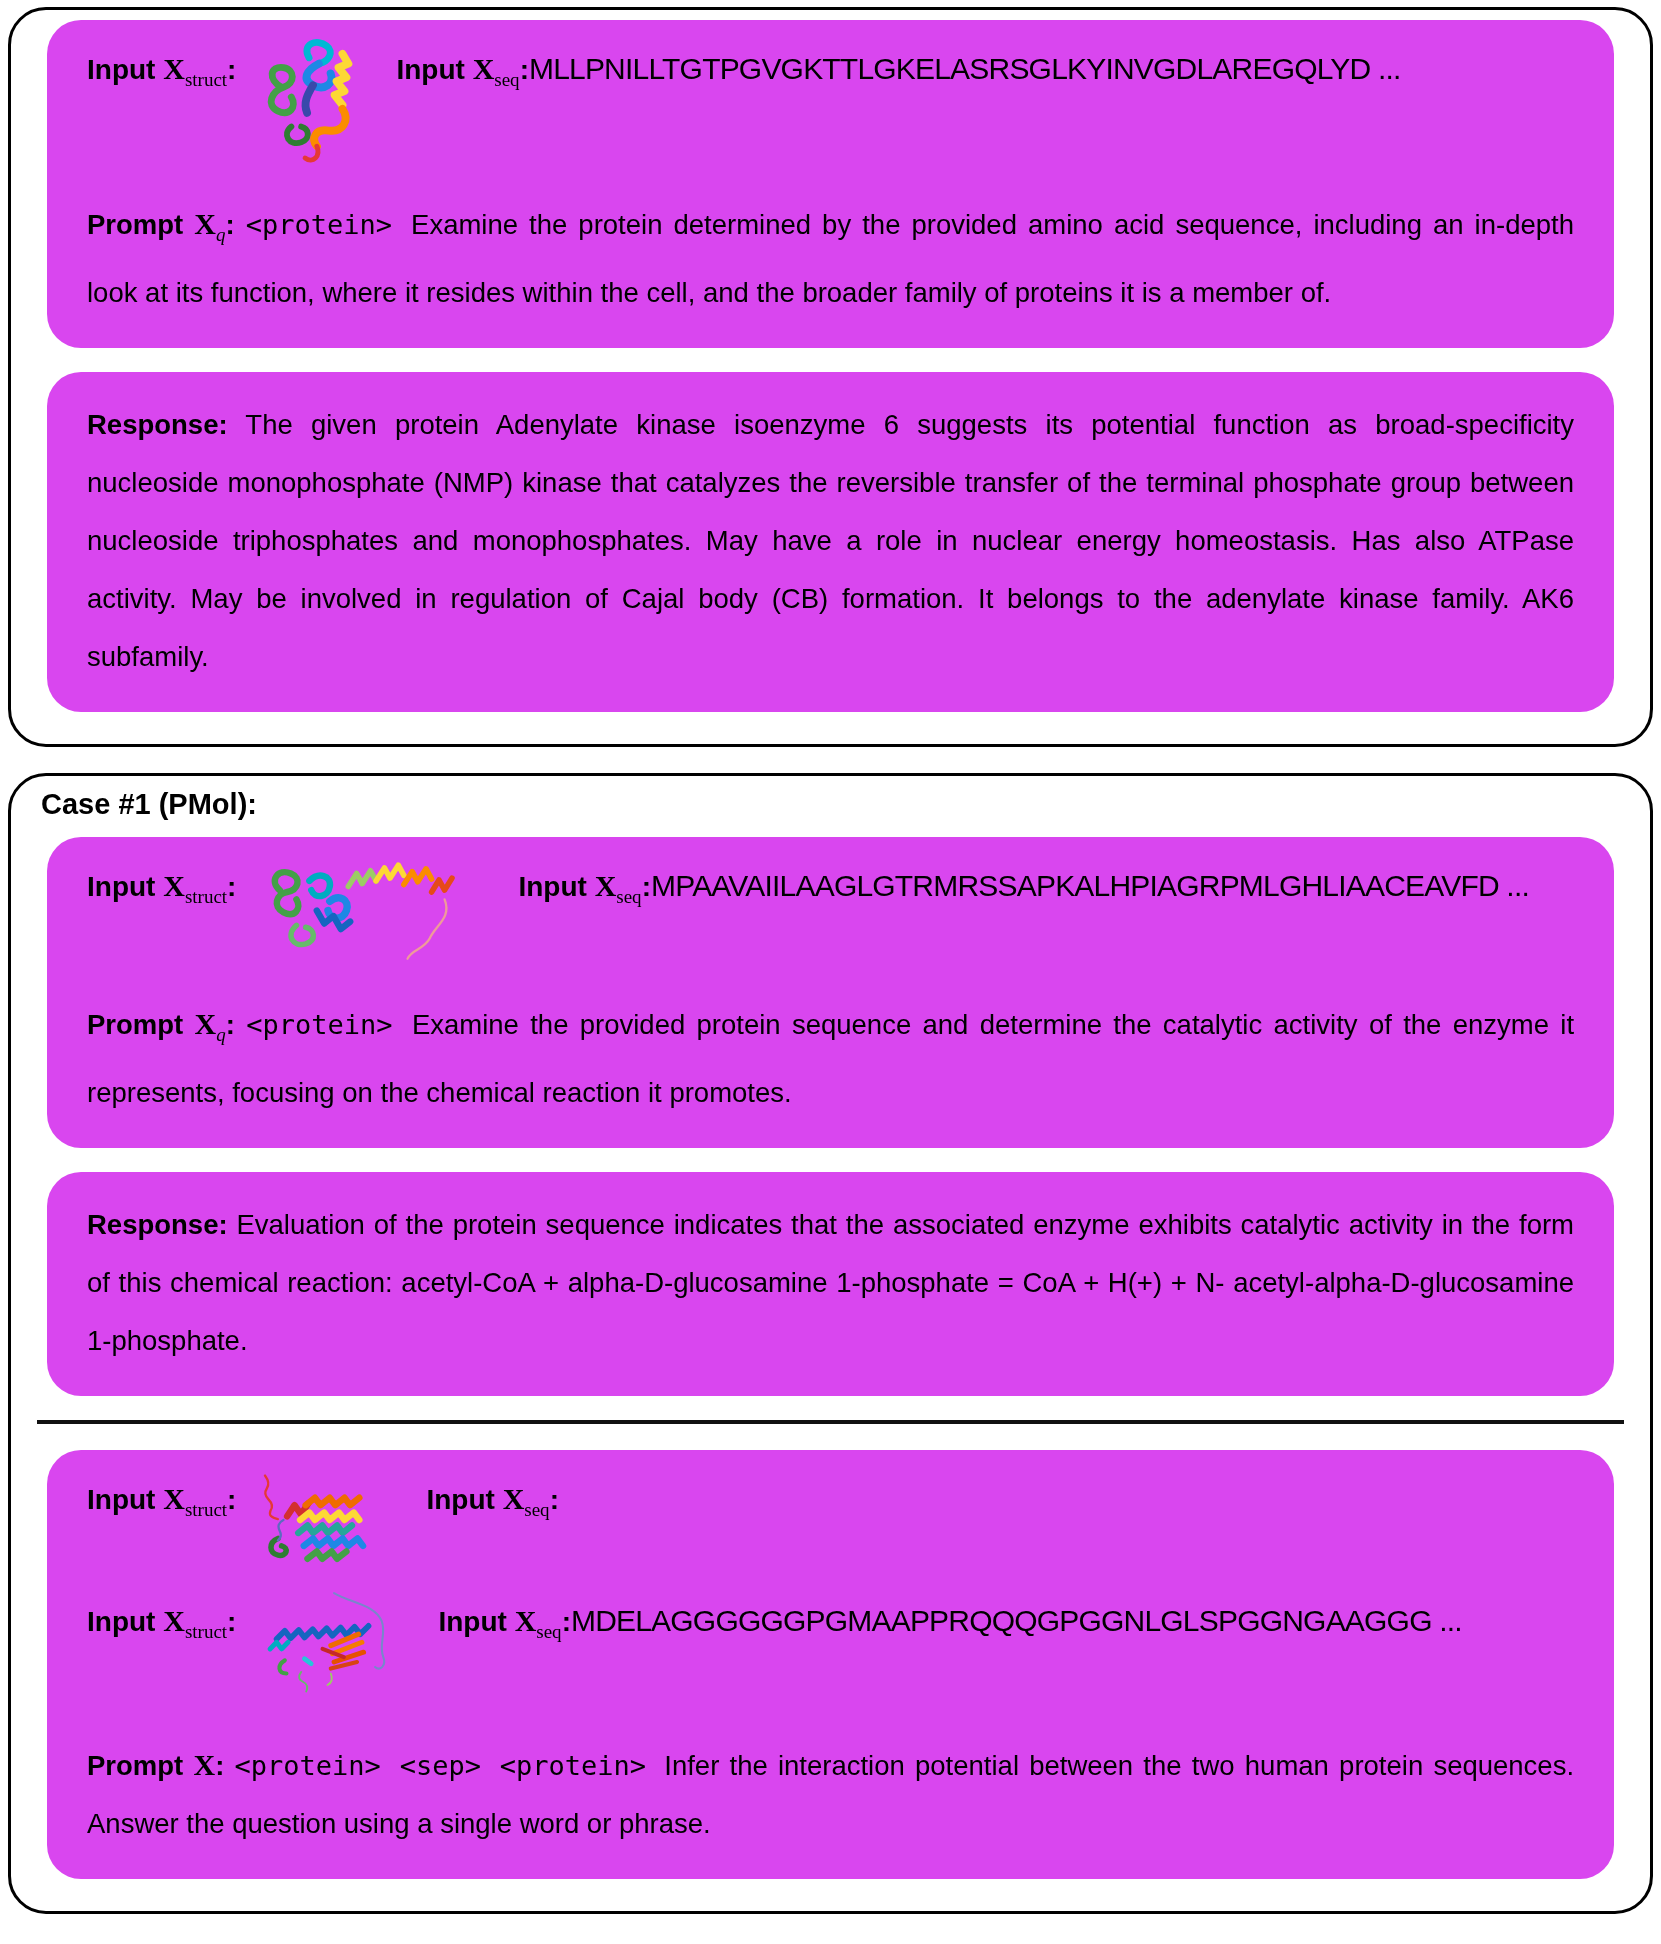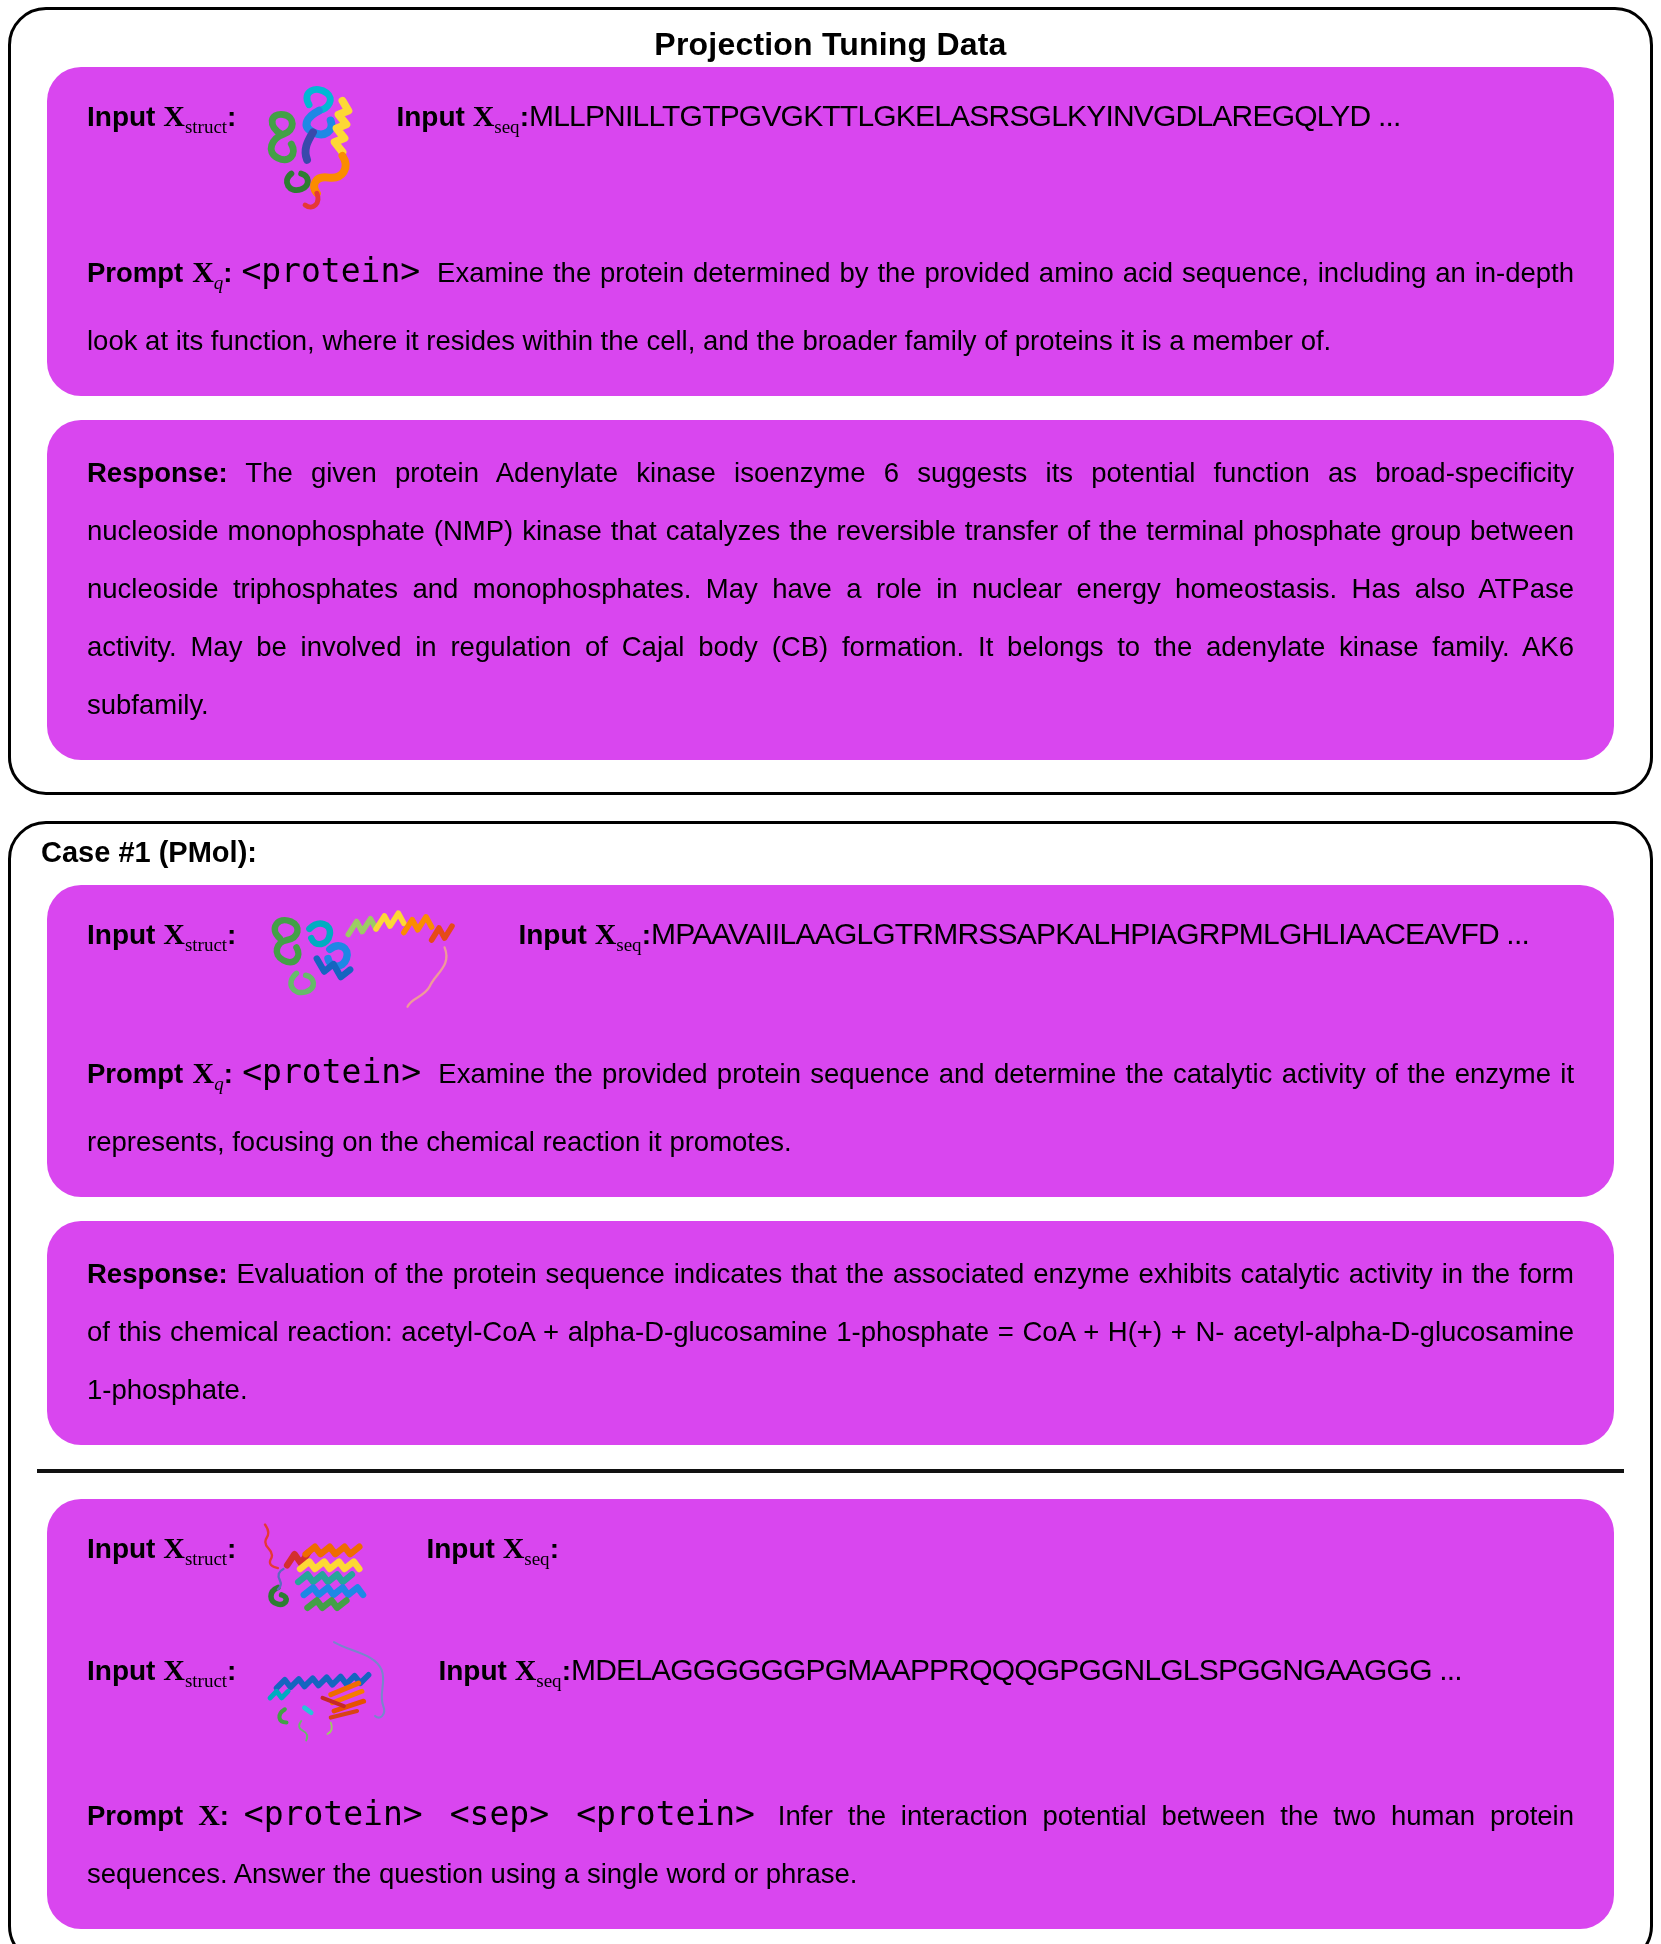--- a/index.html
+++ b/index.html
@@ -36,35 +36,34 @@
     font-size:30px;letter-spacing:-0.8px;white-space:nowrap;
     padding-top:16px;overflow:visible;
   }
   .para{
     text-align:justify;font-size:27.5px;line-height:58px;margin:0;
   }
   .para.first{margin-top:26px;}
   .b{font-weight:700;}
   .mono{
     font-family:"DejaVu Sans Mono","Liberation Mono",monospace;
-    font-size:33px;margin-right:8px;
+    font-size:27px;margin-right:8px;
   }
   .case-divider{
     border:none;border-top:4px solid #111;margin:4px 6px 26px;
   }
   
   .row-h120{min-height:118px;}
   .row-h110{min-height:108px;}
   .row-h125{min-height:122px;}
 </style>
 </head>
 <body>
 
 <div class="panel">
-  <div class="panel-title">Projection Tuning Data</div>
 
   <div class="bubble input-bubble">
     <div class="input-row row-h120">
       <div class="io-label">
         <span class="b">Input</span>
         <span class="xsym">X</span><sub class="subsc">struct</sub><span class="b">:</span>
       </div>
       <div class="struct-figure">
         <svg viewBox="0 0 120 135" width="118" height="133">
           <g fill="none" stroke-linecap="round" stroke-linejoin="round">

